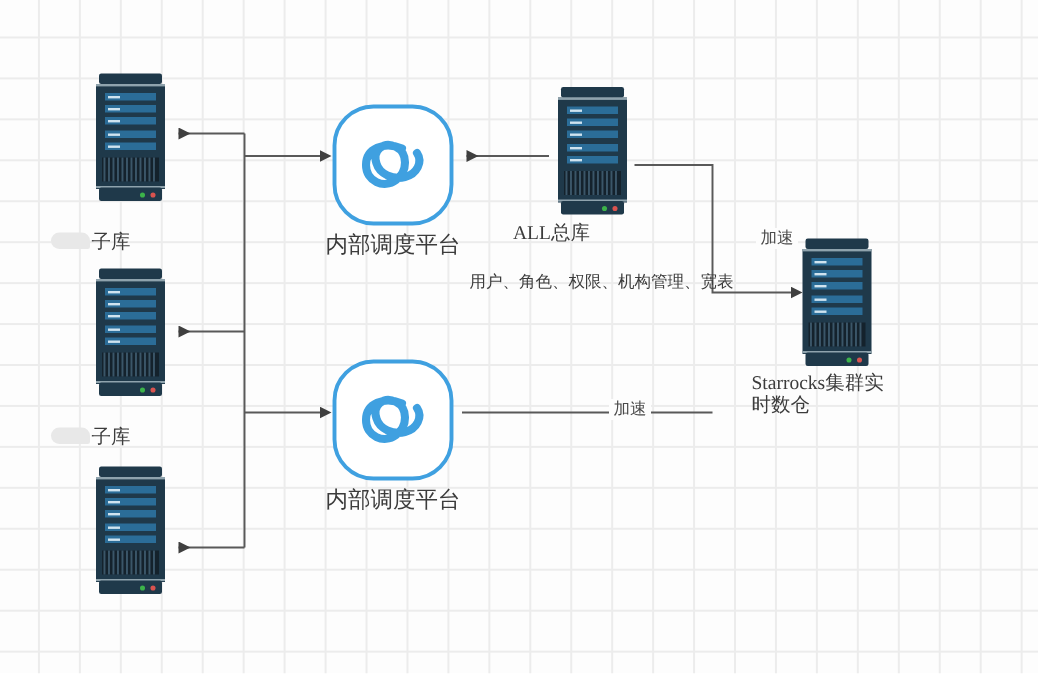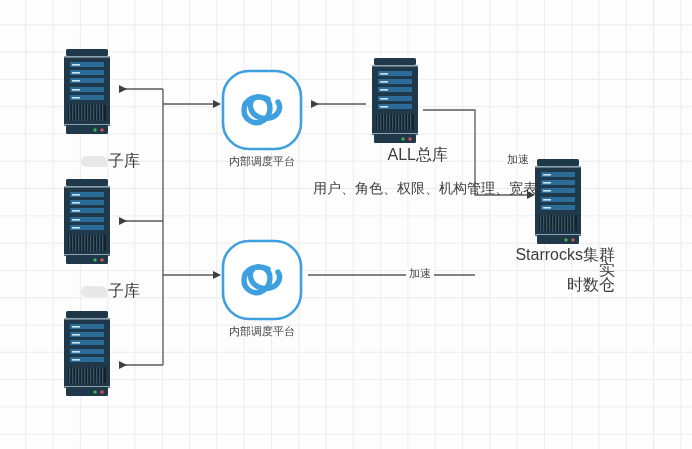--- a/index.html
+++ b/index.html
@@ -27,59 +27,59 @@
     top: 0;
     width: 692px;
     height: 449px;
     pointer-events: none;
   }
   .node {
     position: absolute;
   }
   .node-label {
     position: absolute;
-    text-align: right;
-    font-size: 16px;
+    text-align: left;
+    font-size: 13px;
     color: #3c3c3c;
     line-height: 15px;
     white-space: pre-line;
-    font-family: Liberation Sans, sans-serif;
+    font-family: Liberation Serif, serif;
   }
   .edge-label {
     position: absolute;
     font-size: 11px;
     color: #4a4a4a;
     background: #fdfdfd;
     padding: 0 3px;
     line-height: 14px;
     white-space: nowrap;
     font-family: "Liberation Sans", "DejaVu Sans", sans-serif;
     margin-left: 40px;
   }
   .free-text {
     position: absolute;
-    font-size: 14px;
+    font-size: 11px;
     color: #3c3c3c;
     line-height: 15px;
     white-space: nowrap;
     font-family: Liberation Sans, sans-serif;
   }
   .redact {
     display: inline-block;
     width: 26px;
     height: 11px;
     background: #e8e8e8;
     border-radius: 7px 7px 2px 7px;
     vertical-align: -1px;
     margin-right: 1px;
   }
   .platform-label {
     position: absolute;
     text-align: center;
-    font-size: 11px;
+    font-size: 15px;
     color: #3c3c3c;
     width: 120px;
     font-family: "Liberation Sans", "DejaVu Sans", sans-serif;
   }
 </style>
 </head>
 <body>
 
 <div id="canvas">
 

